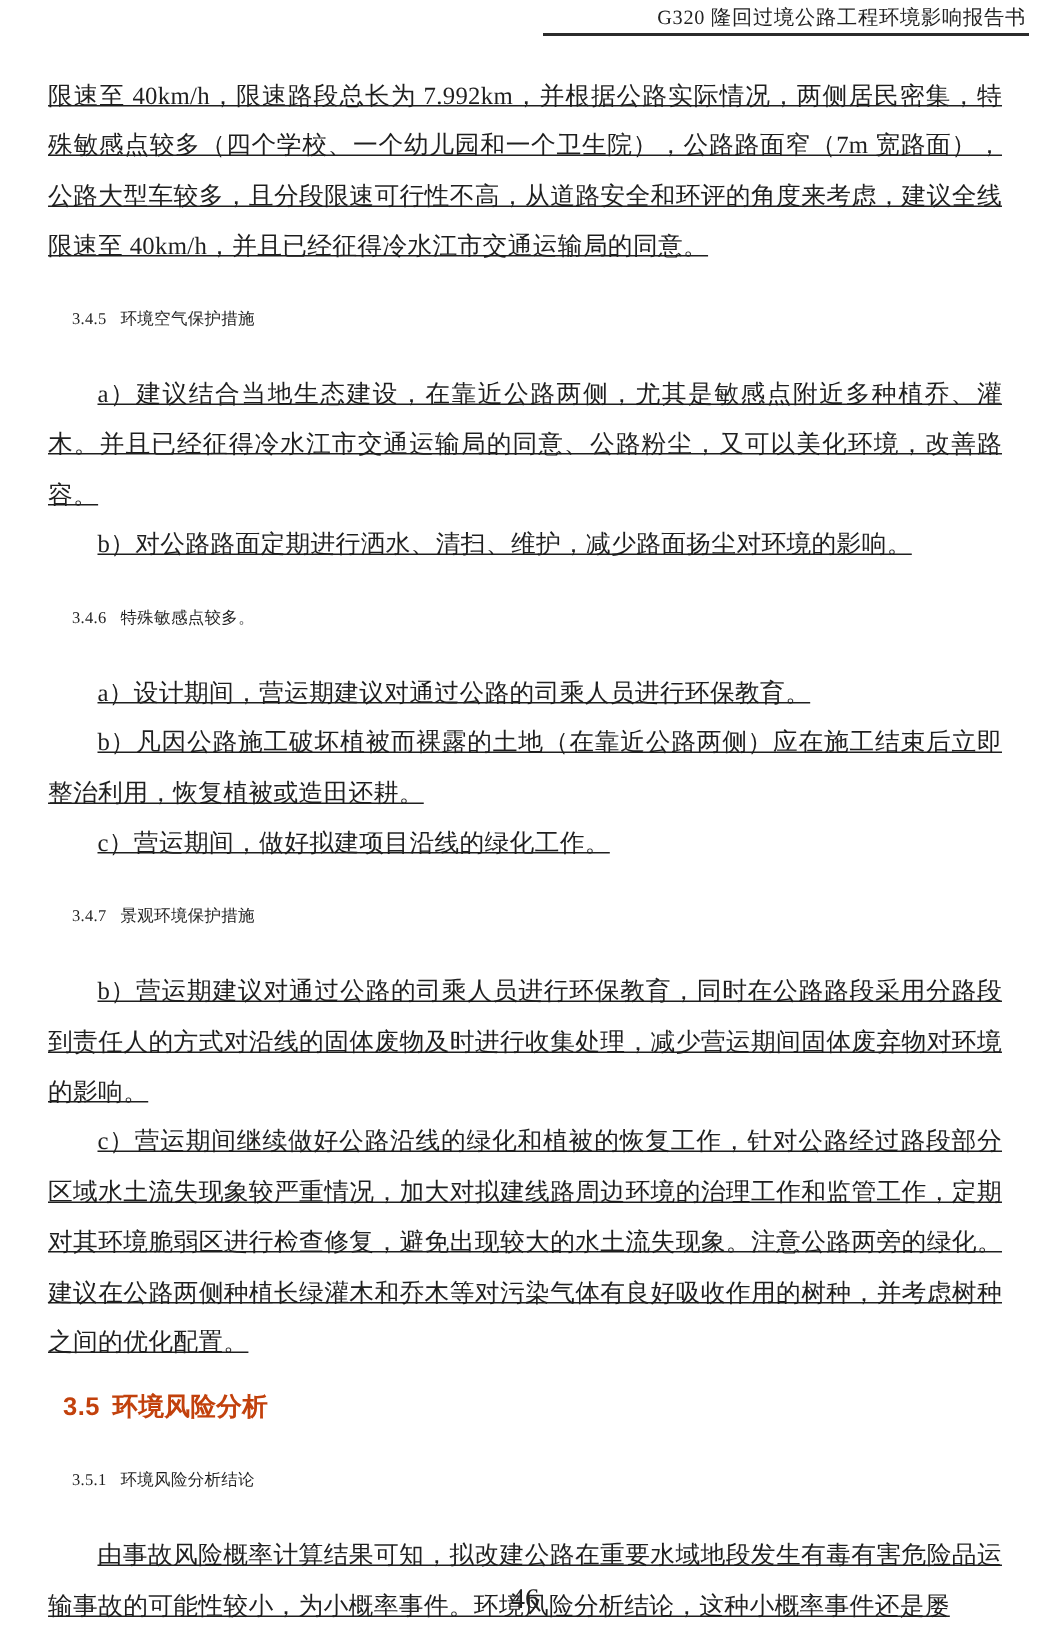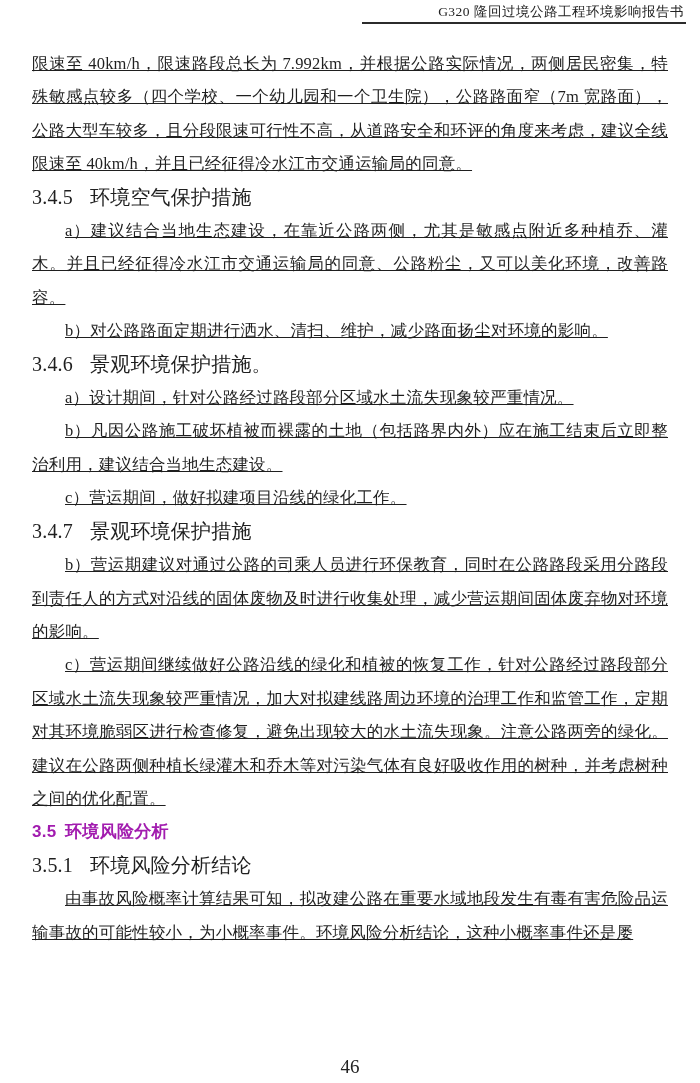--- a/index.html
+++ b/index.html
@@ -48,37 +48,37 @@
     text-align: justify;
     text-align-last: left;
     letter-spacing: 0.2px;
     word-break: break-all;
     text-decoration: underline;
   }
   .para.indent {
     text-indent: 2em;
   }
   .h-sub {
-    margin: 0;
-    font-size: 20px;
+    margin: 16px;
+    font-size: 11px;
     line-height: 33.4px;
     font-weight: normal;
     letter-spacing: 0.2px;
   }
   .h-sub .h-num {
     margin-right: 0.85em;
   }
   .h-main {
-    margin: 0;
+    margin: 10px;
     font-family: "Liberation Sans", "DejaVu Sans", sans-serif;
     font-size: 17px;
     line-height: 33.4px;
     font-weight: bold;
     letter-spacing: 0.3px;
-    color: #a21caf;
+    color: #c2410c;
   }
   .h-main .h-num {
     margin-right: 0.5em;
   }
   
   .page-footer {
     position: absolute;
     left: 0;
     right: 0;
     top: 1056px;
@@ -102,25 +102,25 @@
   <main class="page-body">
 
     <p class="para">限速至 40km/h，限速路段总长为 7.992km，并根据公路实际情况，两侧居民密集，特殊敏感点较多（四个学校、一个幼儿园和一个卫生院），公路路面窄（7m 宽路面），公路大型车较多，且分段限速可行性不高，从道路安全和环评的角度来考虑，建议全线限速至 40km/h，并且已经征得冷水江市交通运输局的同意。</p>
 
     <h3 class="h-sub"><span class="h-num">3.4.5</span><span class="h-title">环境空气保护措施</span></h3>
 
     <p class="para indent">a）建议结合当地生态建设，在靠近公路两侧，尤其是敏感点附近多种植乔、灌木。并且已经征得冷水江市交通运输局的同意、公路粉尘，又可以美化环境，改善路容。</p>
 
     <p class="para indent">b）对公路路面定期进行洒水、清扫、维护，减少路面扬尘对环境的影响。</p>
 
-    <h3 class="h-sub"><span class="h-num">3.4.6</span><span class="h-title">景观环境保护措施。</span></h3>
+    <h3 class="h-sub"><span class="h-num">3.4.6</span><span class="h-title">特殊敏感点较多。</span></h3>
 
-    <p class="para indent">a）设计期间，针对公路经过路段部分区域水土流失现象较严重情况。</p>
+    <p class="para indent">a）设计期间，营运期建议对通过公路的司乘人员进行环保教育。</p>
 
-    <p class="para indent">b）凡因公路施工破坏植被而裸露的土地（包括路界内外）应在施工结束后立即整治利用，建议结合当地生态建设。</p>
+    <p class="para indent">b）凡因公路施工破坏植被而裸露的土地（在靠近公路两侧）应在施工结束后立即整治利用，恢复植被或造田还耕。</p>
 
     <p class="para indent">c）营运期间，做好拟建项目沿线的绿化工作。</p>
 
     <h3 class="h-sub"><span class="h-num">3.4.7</span><span class="h-title">景观环境保护措施</span></h3>
 
 
     <p class="para indent">b）营运期建议对通过公路的司乘人员进行环保教育，同时在公路路段采用分路段到责任人的方式对沿线的固体废物及时进行收集处理，减少营运期间固体废弃物对环境的影响。</p>
 
     <p class="para indent">c）营运期间继续做好公路沿线的绿化和植被的恢复工作，针对公路经过路段部分区域水土流失现象较严重情况，加大对拟建线路周边环境的治理工作和监管工作，定期对其环境脆弱区进行检查修复，避免出现较大的水土流失现象。注意公路两旁的绿化。建议在公路两侧种植长绿灌木和乔木等对污染气体有良好吸收作用的树种，并考虑树种之间的优化配置。</p>
 

